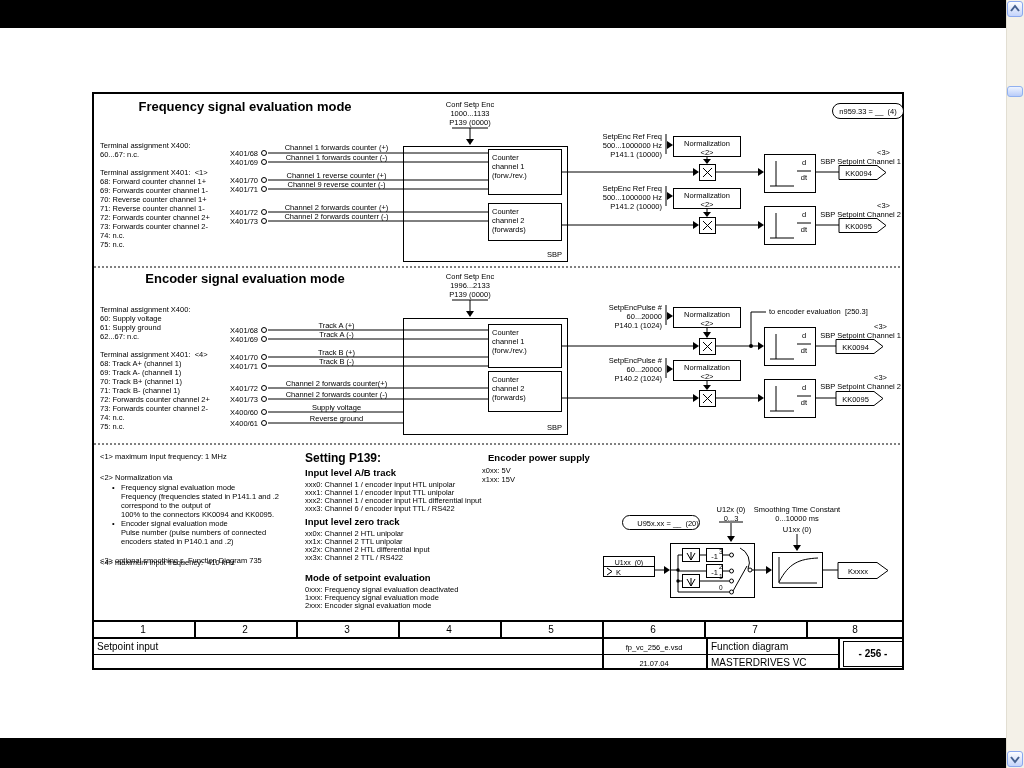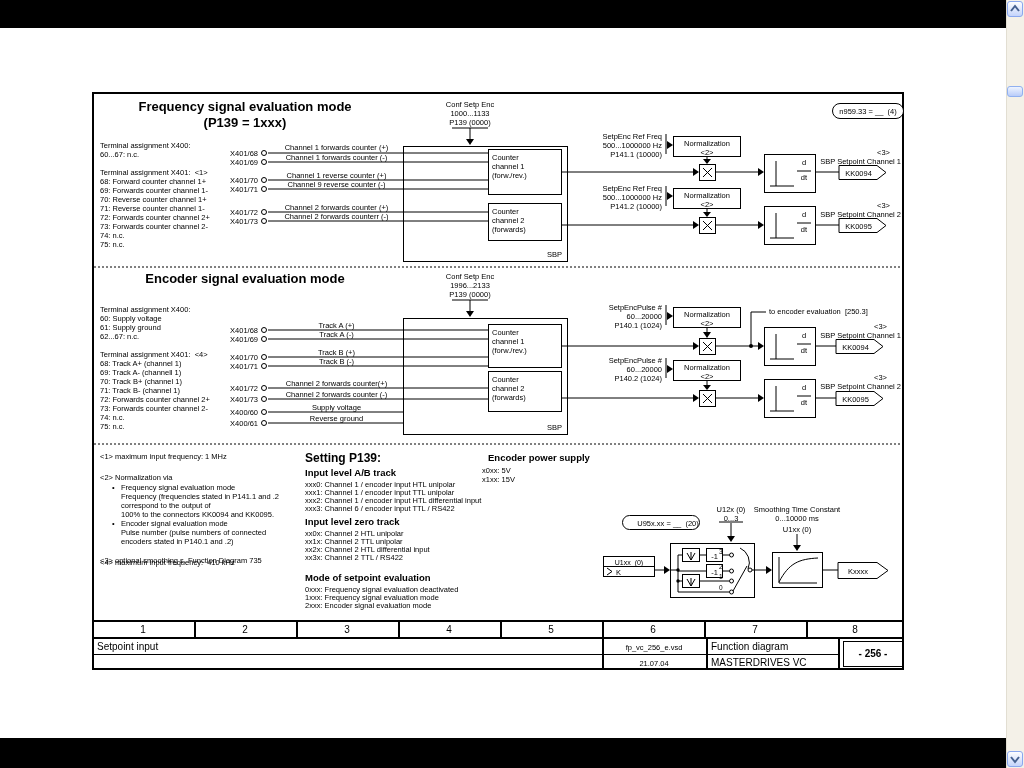--- a/index.html
+++ b/index.html
@@ -246,21 +246,20 @@
 
       <polygon points="839,165.5 877,165.5 886,172.5 877,179.5 839,179.5"></polygon>
       <polygon points="839,218.5 877,218.5 886,225.5 877,232.5 839,232.5"></polygon>
       <polygon points="836,339.5 874,339.5 883,346.5 874,353.5 836,353.5"></polygon>
       <polygon points="836,391.5 874,391.5 883,398.5 874,405.5 836,405.5"></polygon>
       <polygon points="838,562.5 877,562.5 888,570.5 877,578.5 838,578.5"></polygon>
     </g>
   </svg>
 
   <div class="t h1 ctr" style="left:100px;top:99px;width:290px">Frequency signal evaluation mode</div>
-  <div class="t h1 ctr" style="left:100px;top:115px;width:290px">(P139 = 1xxx)</div>
   <div class="t ctr" style="left:430px;top:100px;width:80px">Conf Setp Enc</div>
   <div class="t ctr" style="left:430px;top:109px;width:80px">1000...1133</div>
   <div class="t ctr" style="left:430px;top:118px;width:80px">P139 (0000)</div>
   <div class="t" style="left:100px;top:141px">Terminal assignment X400:</div>
   <div class="t" style="left:100px;top:150px">60...67: n.c.</div>
   <div class="t" style="left:100px;top:168px">Terminal assignment X401: &nbsp;&lt;1&gt;</div>
   <div class="t" style="left:100px;top:177px">68: Forward counter channel 1+</div>
   <div class="t" style="left:100px;top:186px">69: Forwards counter channel 1-</div>
   <div class="t" style="left:100px;top:195px">70: Reverse counter channel 1+</div>
   <div class="t" style="left:100px;top:204px">71: Reverse counter channel 1-</div>

